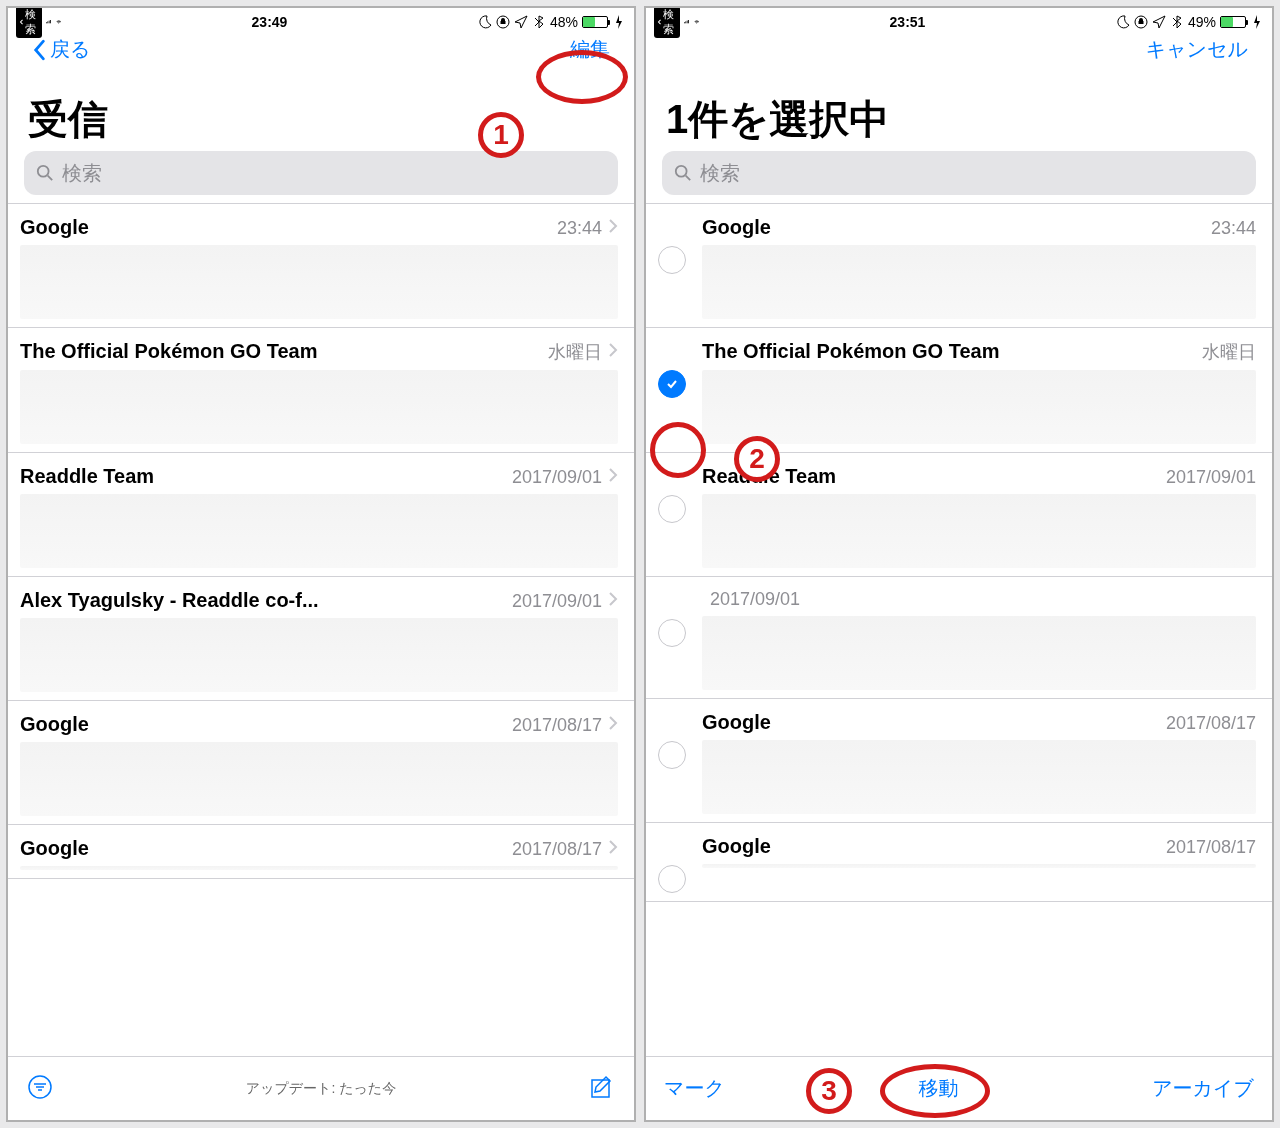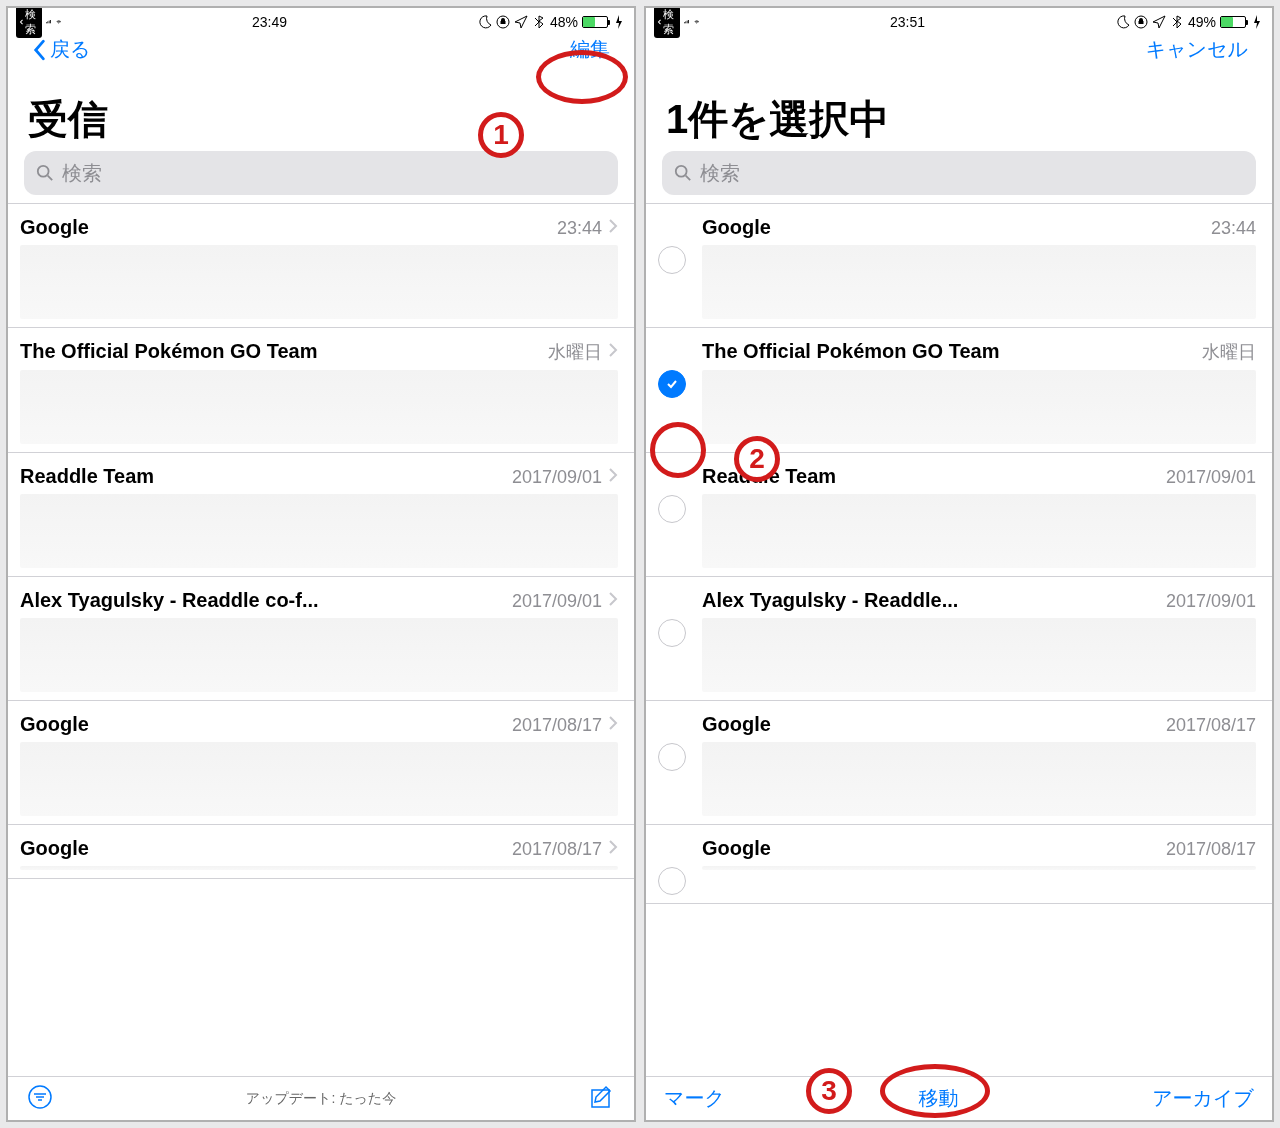--- a/index.html
+++ b/index.html
@@ -2,21 +2,21 @@
 <html><head>
 <meta charset="utf-8">
 <style>
 *{margin:0;padding:0;box-sizing:border-box;font-family:-apple-system,"Hiragino Sans","Helvetica Neue",sans-serif;-webkit-font-smoothing:antialiased}
 body{width:1280px;height:1128px;background:#e9e9ea;display:flex;gap:8px;padding:6px}
 .phone{flex:1;background:#fff;border:2px solid #b0b0b0;display:flex;flex-direction:column;position:relative;overflow:hidden}
 .statusbar{height:28px;display:flex;align-items:center;justify-content:space-between;padding:0 8px;font-size:14px;font-weight:500}
 .sb-left,.sb-right{display:flex;align-items:center;gap:4px}
 .sb-left .badge{background:#000;color:#fff;font-size:11px;padding:1px 3px;border-radius:3px;display:flex;align-items:center}
 .sb-left .badge svg{width:8px;height:8px;margin-right:1px}
-.sb-center{font-weight:400}
+.sb-center{font-weight:700}
 .sb-right svg{width:14px;height:14px}
 .battery{width:26px;height:12px;border:1px solid #000;border-radius:2px;position:relative;display:flex;align-items:center}
 .battery:after{content:"";position:absolute;right:-3px;top:3px;width:2px;height:5px;background:#000;border-radius:0 1px 1px 0}
 .battery .fill{height:100%;background:#4cd964;border-radius:1px}
 .navbar{height:52px;display:flex;align-items:flex-start;justify-content:space-between;padding:0 24px}
 .nav-left{display:flex;align-items:center;color:#007aff;font-size:20px}
 .nav-left svg{width:14px;height:22px;margin-right:4px}
 .nav-right{color:#007aff;font-size:20px}
 .large-title{font-size:40px;font-weight:700;padding:4px 20px 4px}
 .searchbar{margin:0 16px 8px;background:#e4e4e7;border-radius:12px;height:44px;display:flex;align-items:center;padding:0 12px;color:#8e8e93}
@@ -28,21 +28,21 @@
 .check{width:28px;height:28px;border-radius:50%;border:1.5px solid #c7c7cc;flex-shrink:0;margin-right:16px;margin-top:30px;display:flex;align-items:center;justify-content:center}
 .check.on{background:#007aff;border-color:#007aff}
 .check.on svg{width:14px;height:14px}
 .row-content{flex:1;min-width:0}
 .row-top{display:flex;align-items:baseline}
 .sender{font-size:20px;font-weight:700;flex:1;white-space:nowrap;overflow:hidden;text-overflow:ellipsis}
 .date{font-size:18px;color:#8e8e93;margin-left:8px}
 .chev{color:#c7c7cc;margin-left:6px}
 .chev svg{width:10px;height:16px}
 .preview{height:74px;background:linear-gradient(180deg,#f3f3f3,#f8f8f8);border-radius:2px;margin-top:6px}
-.toolbar{height:44px;border-top:1px solid #d1d1d6;display:flex;align-items:center;justify-content:space-between;padding:0 18px}
+.toolbar{height:64px;border-top:1px solid #d1d1d6;display:flex;align-items:center;justify-content:space-between;padding:0 18px}
 .tb-center{font-size:14px;color:#666;font-weight:500}
 .tb-icon{color:#007aff}
 .tb-icon svg{width:28px;height:28px}
 .tb-text{color:#007aff;font-size:20px}
 .annot-circle{position:absolute;border:5px solid #d21b1b;border-radius:50%;pointer-events:none}
 .annot-num{position:absolute;width:46px;height:46px;border:5px solid #d21b1b;border-radius:50%;background:#fff;color:#d21b1b;font-size:28px;font-weight:800;display:flex;align-items:center;justify-content:center;pointer-events:none;font-family:Arial}
 </style>
 </head>
 <body>
 
@@ -292,21 +292,20 @@
             <div class="sender">Readdle Team</div>
             <div class="date">2017/09/01</div>
           </div>
           <div class="preview"></div>
         </div>
       </div>
       <div class="row row-edit">
         <div class="check"></div>
         <div class="row-content">
           <div class="row-top">
-            <div class="sender">Alex Tyagulsky - Readdle...</div>
             <div class="date">2017/09/01</div>
           </div>
           <div class="preview"></div>
         </div>
       </div>
       <div class="row row-edit">
         <div class="check"></div>
         <div class="row-content">
           <div class="row-top">
             <div class="sender">Google</div>

